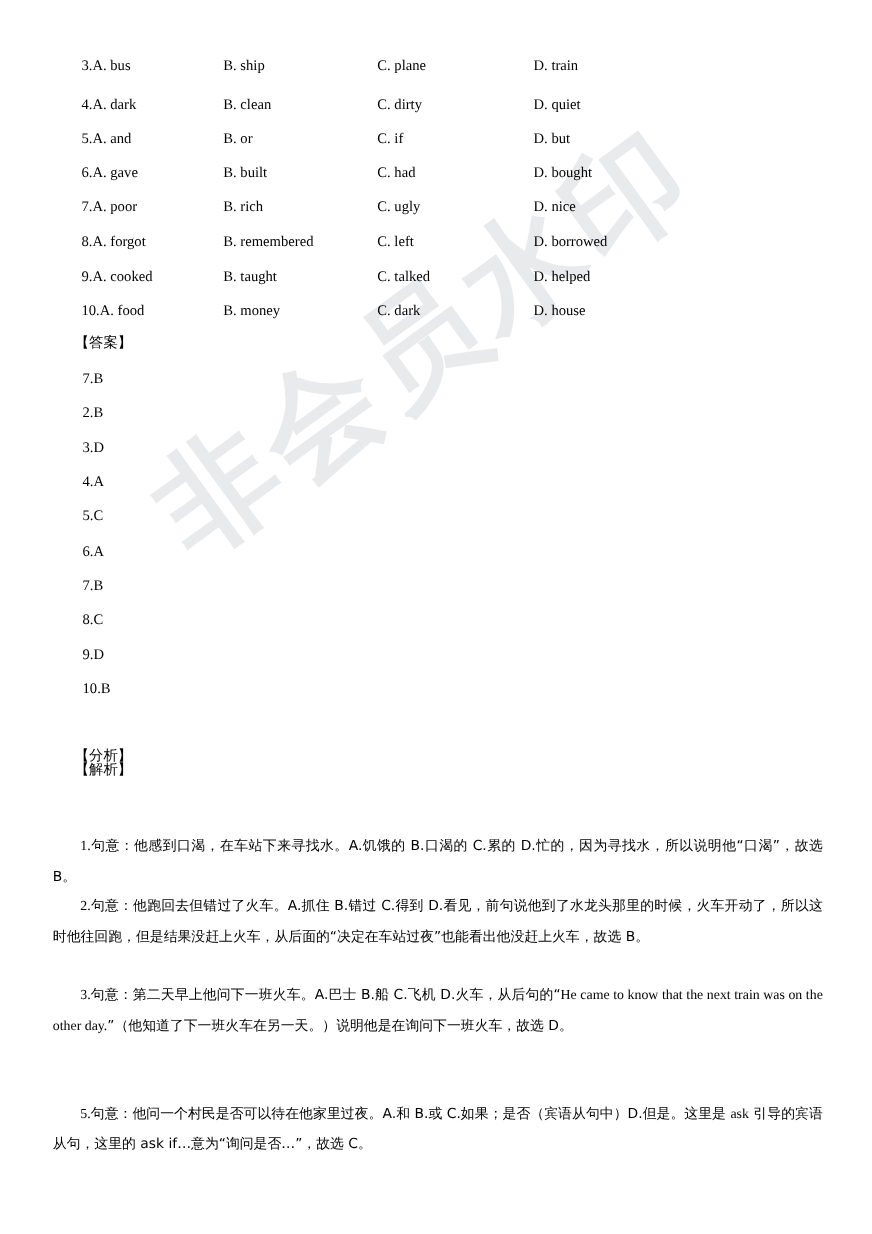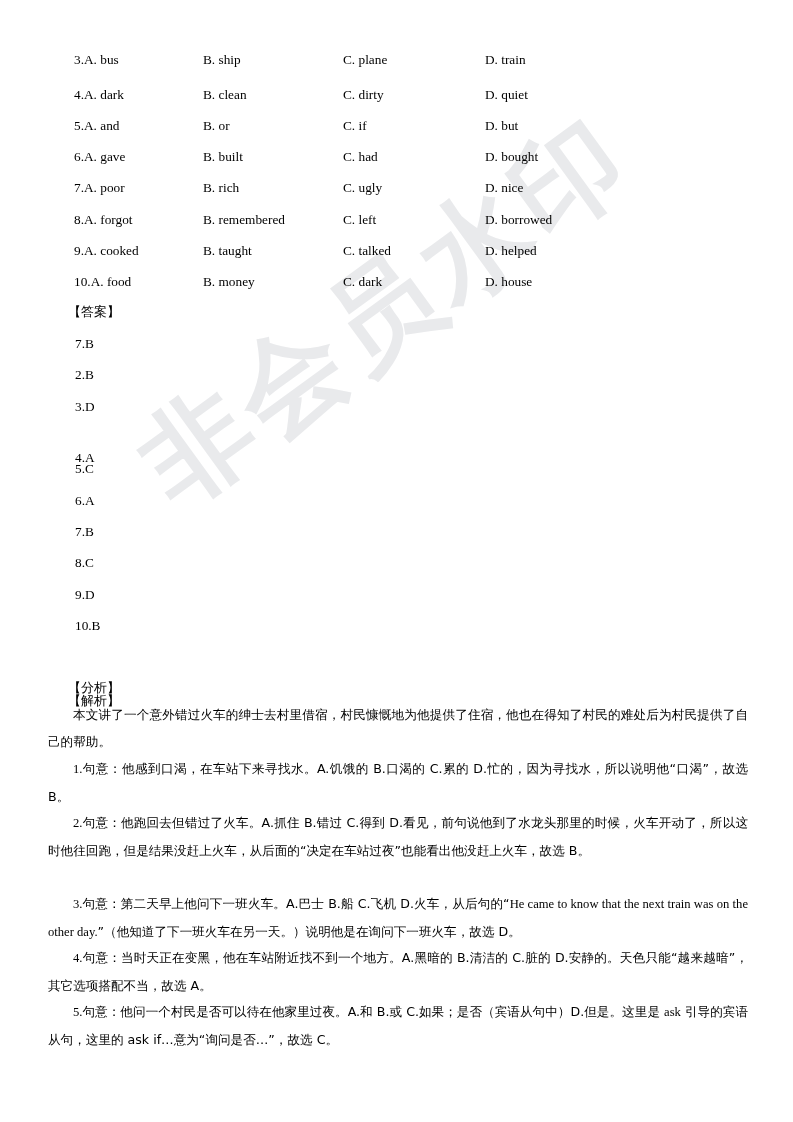--- a/index.html
+++ b/index.html
@@ -158,46 +158,42 @@
     <span class="opt-a"><span>10.</span><span>A. food</span></span>
     <span class="opt-b">B. money</span>
     <span class="opt-c">C. dark</span>
     <span class="opt-d">D. house</span>
   </div>
 
   <div class="key-head" style="top:304px;">【答案】</div>
   <div class="key-item" style="top:336px;">7.B</div>
   <div class="key-item" style="top:367px;">2.B</div>
   <div class="key-item" style="top:399px;">3.D</div>
-  <div class="key-item" style="top:450px;text-align:center;">4.A</div>
+  <div class="key-item" style="top:430px;text-align:center;">4.A</div>
   <div class="key-item" style="top:461px;">5.C</div>
   <div class="key-item" style="top:493px;">6.A</div>
   <div class="key-item" style="top:524px;text-align:right;">7.B</div>
   <div class="key-item" style="top:555px;">8.C</div>
   <div class="key-item" style="top:587px;">9.D</div>
   <div class="key-item" style="top:618px;">10.B</div>
 
   <div class="key-head" style="top:649px;margin-top:44px;">【解析】</div>
   <div class="key-head" style="top:680px;text-align:right;">【分析】</div>
 
-  <div class="para" style="top:701px;">本文讲了一个意外错过火车的绅士去村里借宿，村民慷慨地为他提供了住宿，他也在得知了村民的难处后为村民提供了自己的帮助。</div>
 
   <div class="para" style="top:755px;">
     <span class="en">1.</span><span>句意：他感到口渴，在车站下来寻找水。A.饥饿的 B.口渴的 C.累的 D.忙的，因为寻找水，所以说明他“口渴”，故选 B。</span>
   </div>
 
   <div class="para" style="top:809px;">
     <span class="en">2.</span><span>句意：他跑回去但错过了火车。A.抓住 B.错过 C.得到 D.看见，前句说他到了水龙头那里的时候，火车开动了，所以这时他往回跑，但是结果没赶上火车，从后面的“决定在车站过夜”也能看出他没赶上火车，故选 B。</span>
   </div>
 
   <div class="para" style="top:890px;">
     <span class="en">3.</span><span>句意：第二天早上他问下一班火车。A.巴士 B.船 C.飞机 D.火车，从后句的“</span><span class="en">He came to know that the next train was on the other day.</span><span>”（他知道了下一班火车在另一天。）说明他是在询问下一班火车，故选 D。</span>
   </div>
 
-  <div class="para" style="top:944px;">
-    <span class="en">4.</span><span>句意：当时天正在变黑，他在车站附近找不到一个地方。A.黑暗的 B.清洁的 C.脏的 D.安静的。天色只能“越来越暗”，其它选项搭配不当，故选 A。</span>
-  </div>
 
   <div class="para" style="top:998px;">
     <span class="en">5.</span><span>句意：他问一个村民是否可以待在他家里过夜。A.和 B.或 C.如果；是否（宾语从句中）D.但是。这里是 </span><span class="en">ask</span><span> 引导的宾语从句，这里的 ask if…意为“询问是否…”，故选 C。</span>
   </div>
 
 </div>
 
 </body></html>

